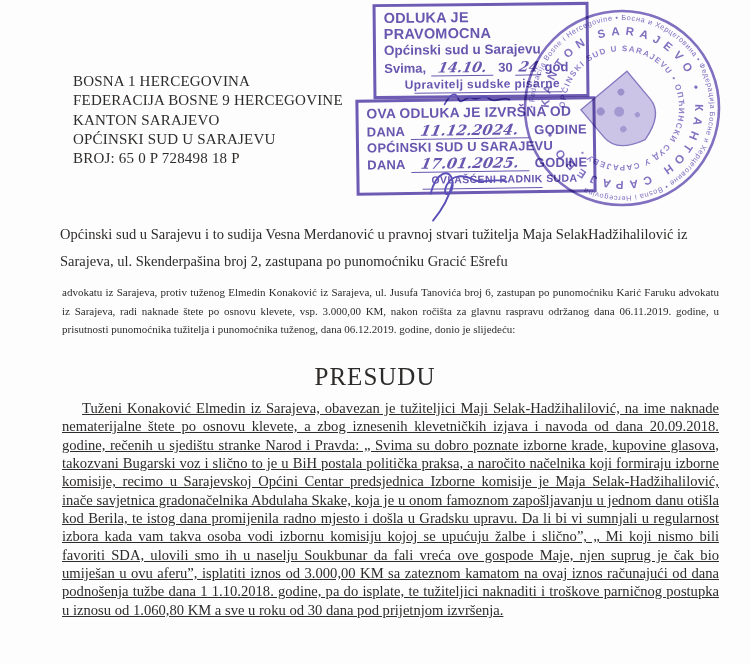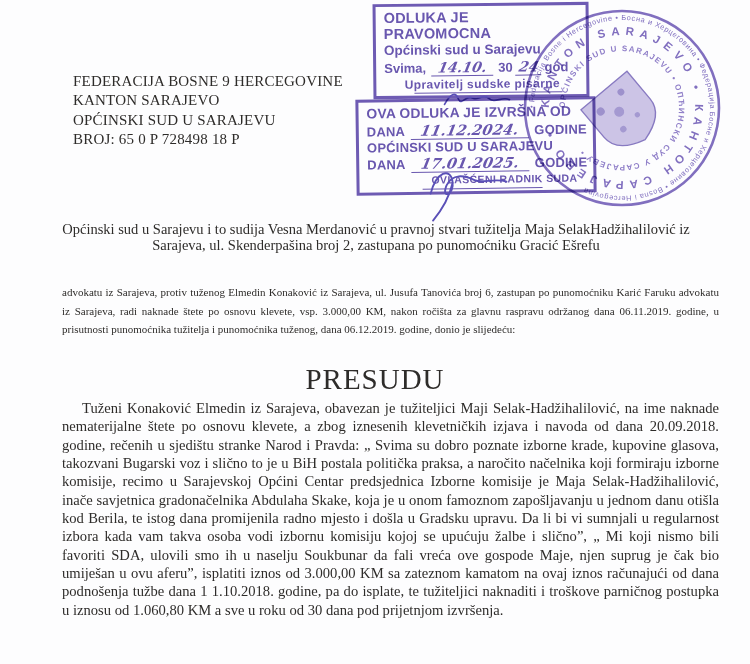--- a/index.html
+++ b/index.html
@@ -8,34 +8,35 @@
     background:#fdfdfe; overflow:hidden;
     font-family:"Liberation Serif", serif; color:#2e2c2a;
   }
   
   .header-block {
     position:absolute; left:73px; top:72px;
     font-size:15px; line-height:19.3px; letter-spacing:.2px;
   }
   .intro-par {
     position:absolute; left:60px; top:221px; width:632px;
-    font-size:14.5px; line-height:16px; text-align:center;
+    font-size:14.5px; line-height:27px; 
   }
   .parties-par {
     position:absolute; left:62px; top:283px; width:657px;
     font-size:11px; line-height:18.6px; text-align:justify;
   }
   .judgment-title {
     position:absolute; left:0; top:363px; width:100%;
-    font-size:29px; letter-spacing:1px; text-align:center;
+    font-size:25px; letter-spacing:1px; text-align:center;
   }
   .verdict-par {
     position:absolute; left:62px; top:399px; width:657px;
     font-size:14.6px; line-height:18.35px; text-align:justify;
     text-indent:20px;
+    text-decoration:underline;
   }
   
   .stamp { position:absolute; mix-blend-mode:multiply; color:#6a58b0; }
   .rect-stamp {
     border:3px solid #6f5cb4; background:rgba(255,255,255,0);
     font-family:"Liberation Sans", sans-serif;
     display:flex; flex-direction:column; justify-content:center;
   }
   .stamp-pravomocna {
     left:373px; top:3px; width:196px; height:84px;
@@ -61,20 +62,21 @@
   }
   
   .rect-stamp, .rect-stamp * { color:#6a58b0; }
 </style>
 </head>
 <body>
 
 <div class="page">
 
   <div class="header-block">
+    <div>BOSNA 1 HERCEGOVINA</div>
     <div>FEDERACIJA BOSNE 9 HERCEGOVINE</div>
     <div>KANTON SARAJEVO</div>
     <div>OPĆINSKI SUD U SARAJEVU</div>
     <div>BROJ: 65 0 P 728498 18 P</div>
   </div>
 
   <div class="intro-par">Općinski sud u Sarajevu i to sudija Vesna Merdanović u pravnoj stvari tužitelja Maja SelakHadžihalilović iz Sarajeva, ul. Skenderpašina broj 2, zastupana po punomoćniku Gracić Ešrefu</div>
   <div class="parties-par">advokatu iz Sarajeva, protiv tuženog Elmedin Konaković iz Sarajeva, ul. Jusufa Tanovića broj 6, zastupan po punomoćniku Karić Faruku advokatu iz Sarajeva, radi naknade štete po osnovu klevete, vsp. 3.000,00 KM, nakon ročišta za glavnu raspravu održanog dana 06.11.2019. godine, u prisutnosti punomoćnika tužitelja i punomoćnika tuženog, dana 06.12.2019. godine, donio je slijedeću:</div>
   <div class="judgment-title">PRESUDU</div>
   <div class="verdict-par">Tuženi Konaković Elmedin iz Sarajeva, obavezan je tužiteljici Maji Selak-Hadžihalilović, na ime naknade nematerijalne štete po osnovu klevete, a zbog iznesenih klevetničkih izjava i navoda od dana 20.09.2018. godine, rečenih u sjedištu stranke Narod i Pravda: „ Svima su dobro poznate izborne krade, kupovine glasova, takozvani Bugarski voz i slično to je u BiH postala politička praksa, a naročito načelnika koji formiraju izborne komisije, recimo u Sarajevskoj Općini Centar predsjednica Izborne komisije je Maja Selak-Hadžihalilović, inače savjetnica gradonačelnika Abdulaha Skake, koja je u onom famoznom zapošljavanju u jednom danu otišla kod Berila, te istog dana promijenila radno mjesto i došla u Gradsku upravu. Da li bi vi sumnjali u regularnost izbora kada vam takva osoba vodi izbornu komisiju kojoj se upućuju žalbe i slično”, „ Mi koji nismo bili favoriti SDA, ulovili smo ih u naselju Soukbunar da fali vreća ove gospode Maje, njen suprug je čak bio umiješan u ovu aferu”, isplatiti iznos od 3.000,00 KM sa zateznom kamatom na ovaj iznos računajući od dana podnošenja tužbe dana 1 1.10.2018. godine, pa do isplate, te tužiteljici naknaditi i troškove parničnog postupka u iznosu od 1.060,80 KM a sve u roku od 30 dana pod prijetnjom izvršenja.</div>

